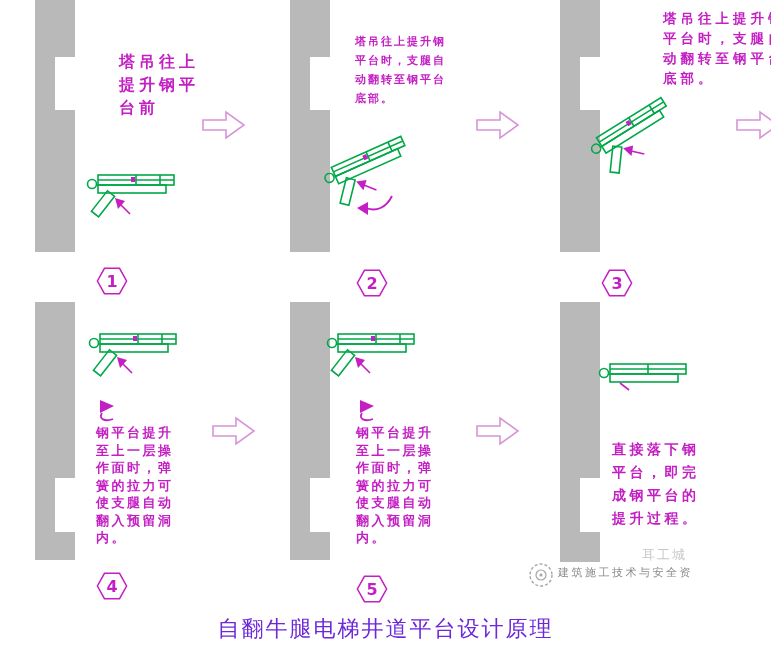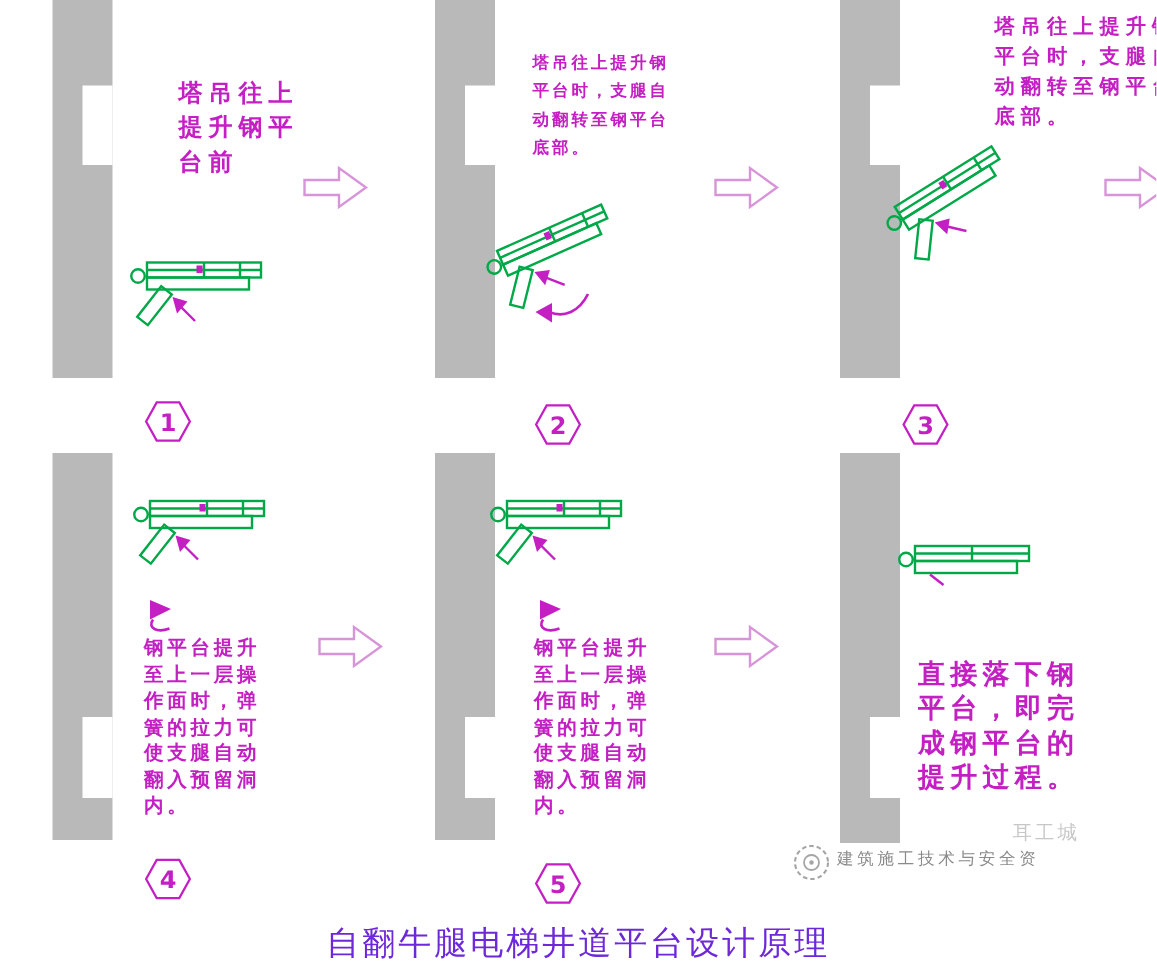--- a/index.html
+++ b/index.html
@@ -16,33 +16,33 @@
   .block-arrow{ width:44px; height:30px; }
   .curl{ width:40px; height:26px; }
   .t{
     position:absolute; color:#c31fc3; font-weight:bold; white-space:pre-line;
   }
   .t1{ left:88px; top:50px;  font-size:16px;   line-height:23px;   letter-spacing:4px;margin-left:31px; }
   .t2{ left:355px; top:32px;  font-size:11px;   line-height:19px;   letter-spacing:2px; }
   .t3{ left:663px; top:8px;   font-size:13.5px; line-height:20px;   letter-spacing:4px; width:150px; }
   .t4{ left:96px;  top:424px; font-size:13px;   line-height:17.5px; letter-spacing:2.5px; }
   .t5{ left:356px; top:424px; font-size:13px;   line-height:17.5px; letter-spacing:2.5px; }
-  .t6{ left:612px; top:438px; font-size:18px; line-height:23px;   letter-spacing:3.5px; }
+  .t6{ left:612px; top:438px; font-size:14px; line-height:23px;   letter-spacing:3.5px; }
   .hexnum{ position:absolute; width:32px; height:30px; }
   .hexnum svg{ position:absolute; left:0; top:0; width:100%; height:100%; overflow:visible; }
   .hexnum span{
     position:absolute; inset:0; display:flex; align-items:center; justify-content:center;
     color:#c31fc3; font-size:16px; font-weight:bold;
   }
   .caption{
     position:absolute; left:0; right:0; top:614px; text-align:center;
     color:#6d28d9; font-size:22px; letter-spacing:2px;
   }
   .wm-faint{
-    position:absolute; left:675px; top:546px; color:#b5b5b5; font-size:13px;
+    position:absolute; left:642px; top:546px; color:#b5b5b5; font-size:13px;
     letter-spacing:2px; opacity:.75;
   }
   .wm-logo{ position:absolute; left:528px; top:562px; width:26px; height:26px; opacity:.8; }
   .wm-text{
     position:absolute; left:558px; top:565px; color:#8a8a8a; font-size:11px;
     letter-spacing:2.5px; white-space:nowrap;
   }
 </style>
 </head>
 <body>

